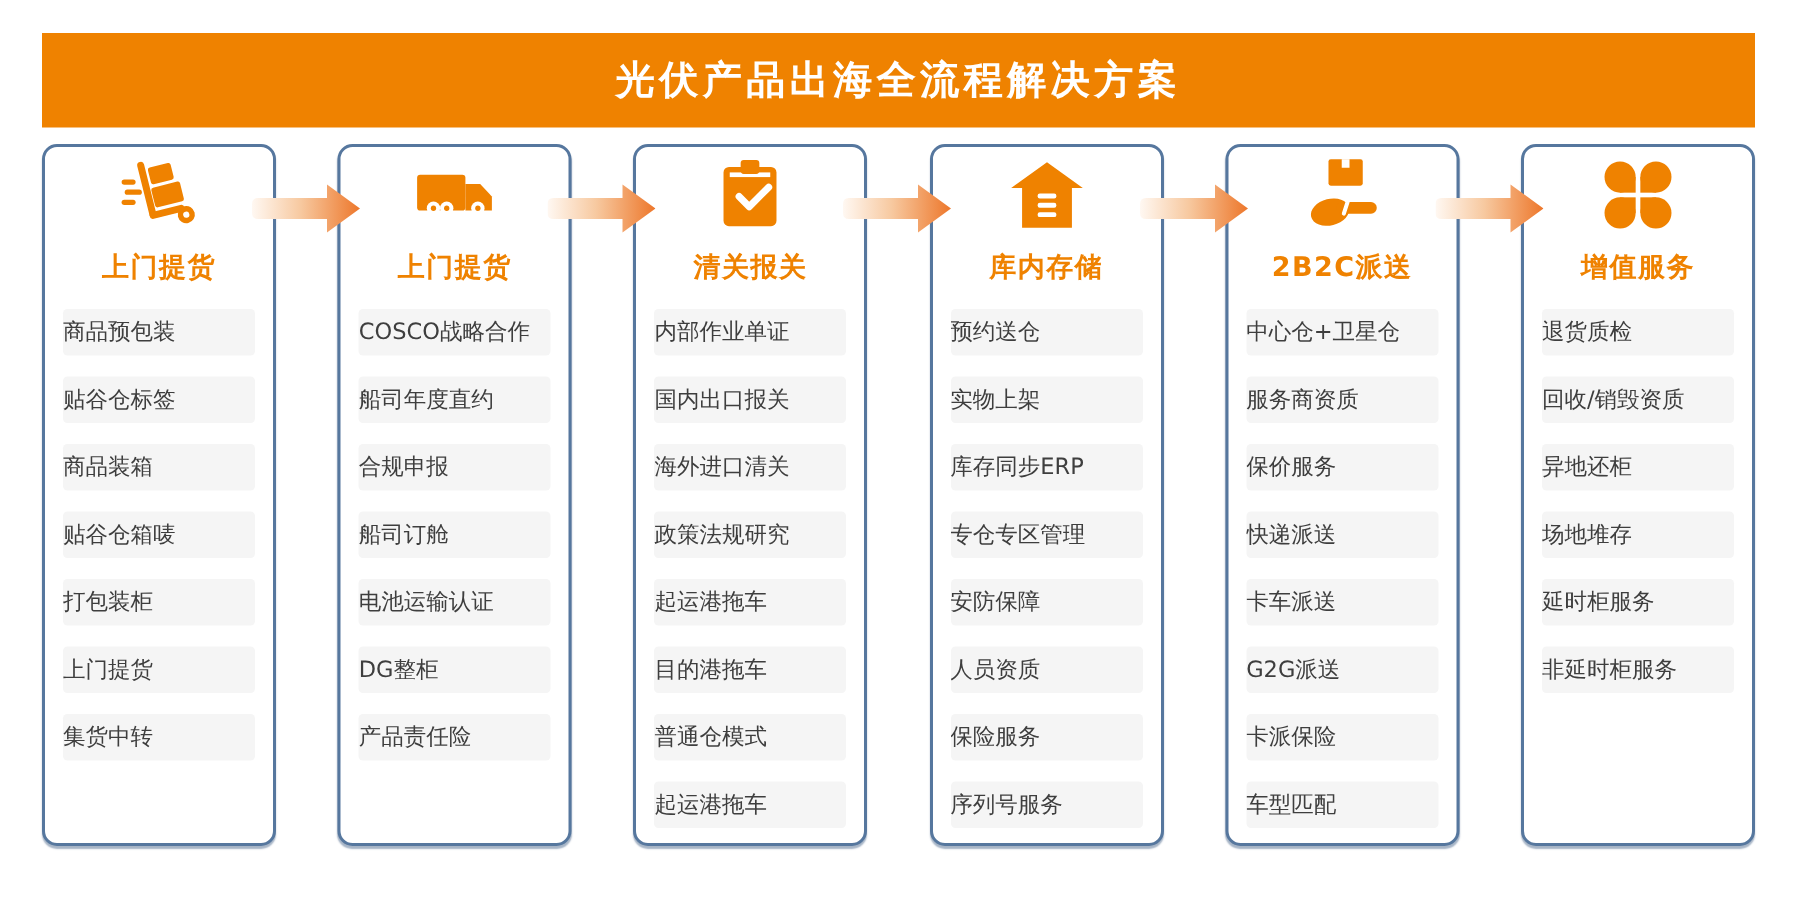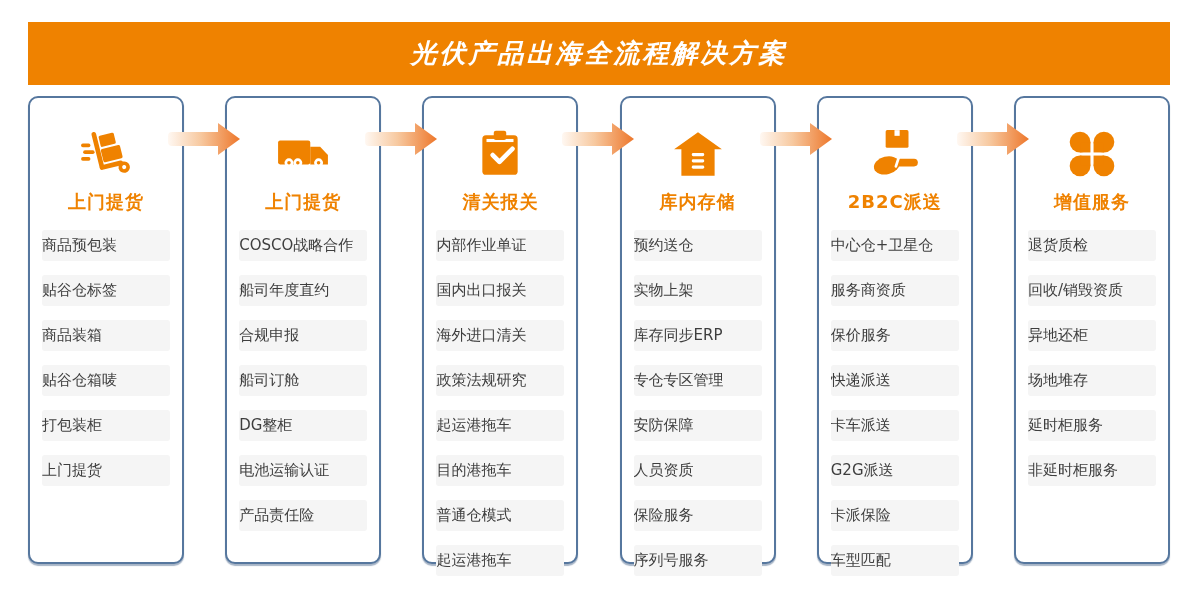--- a/index.html
+++ b/index.html
@@ -6,32 +6,32 @@
   .page{
     position:relative;width:1198px;height:599px;background:#ffffff;overflow:hidden;
     font-family:"DejaVu Sans","Liberation Sans",sans-serif;
   }
   .banner{
     position:absolute;left:28px;right:28px;top:22px;height:63px;
     background:var(--orange,#EF8200);
     display:flex;align-items:center;justify-content:center;
   }
   .banner h1{
-    margin:0;color:#ffffff;font-size:26px;font-weight:bold;letter-spacing:3px;font-style:italic;
+    margin:0;color:#ffffff;font-size:26px;font-weight:bold;letter-spacing:3px;
   }
   .columns{
     position:absolute;left:28px;right:28px;top:96px;height:468px;
     display:flex;justify-content:space-between;
   }
   .col-wrap{position:relative;width:156px;height:468px;}
   .card{
     box-sizing:border-box;width:156px;height:468px;background:#ffffff;
     border:2px solid var(--border,#56779E);border-radius:10px;
     box-shadow:0 2px 1px rgba(58,88,128,0.45);
-    padding-top:28px;position:relative;z-index:1;
+    padding-top:4px;position:relative;z-index:1;
   }
   .icon{height:56px;display:flex;align-items:center;justify-content:center;color:var(--orange,#EF8200);}
   .icon svg{width:54px;height:54px;display:block;}
   .col-title{
     margin:8px 0 0;text-align:center;color:var(--orange,#EF8200);
     font-size:18px;font-weight:bold;letter-spacing:1px;
   }
   .items{list-style:none;margin:16px 0 0;padding:0 12px;}
   .item{
     height:31px;line-height:31px;margin-bottom:14px;
@@ -74,20 +74,21 @@
             </svg>
           </div>
       <h2 class="col-title">上门提货</h2>
       <ul class="items">
             <li class="item">商品预包装</li>
             <li class="item">贴谷仓标签</li>
             <li class="item">商品装箱</li>
             <li class="item">贴谷仓箱唛</li>
             <li class="item">打包装柜</li>
             <li class="item">上门提货</li>
+            <li class="item">集货中转</li>
           </ul>
     </section>
     <div class="arrow">
           <svg viewBox="0 0 72 34" preserveAspectRatio="none">
             <defs>
               <linearGradient id="arrow-grad-0" x1="0" y1="0" x2="1" y2="0">
                 <stop offset="0" stop-color="#FFF8F2"></stop>
                 <stop offset="0.45" stop-color="#F7C9A0"></stop>
                 <stop offset="1" stop-color="#ED772B"></stop>
               </linearGradient>
@@ -112,22 +113,22 @@
               <circle cx="21" cy="34.5" r="1.7" fill="currentColor"></circle>
               <circle cx="41" cy="34.5" r="1.7" fill="currentColor"></circle>
             </svg>
           </div>
       <h2 class="col-title">上门提货</h2>
       <ul class="items">
             <li class="item">COSCO战略合作</li>
             <li class="item">船司年度直约</li>
             <li class="item">合规申报</li>
             <li class="item">船司订舱</li>
+            <li class="item">电池运输认证</li>
             <li class="item">DG整柜</li>
-            <li class="item">电池运输认证</li>
             <li class="item">产品责任险</li>
           </ul>
     </section>
     <div class="arrow">
           <svg viewBox="0 0 72 34" preserveAspectRatio="none">
             <defs>
               <linearGradient id="arrow-grad-1" x1="0" y1="0" x2="1" y2="0">
                 <stop offset="0" stop-color="#FFF8F2"></stop>
                 <stop offset="0.45" stop-color="#F7C9A0"></stop>
                 <stop offset="1" stop-color="#ED772B"></stop>

